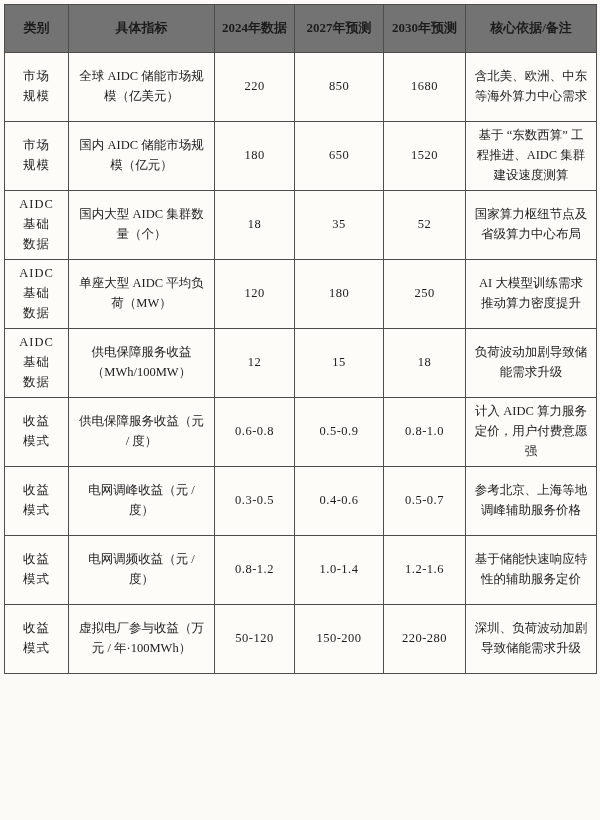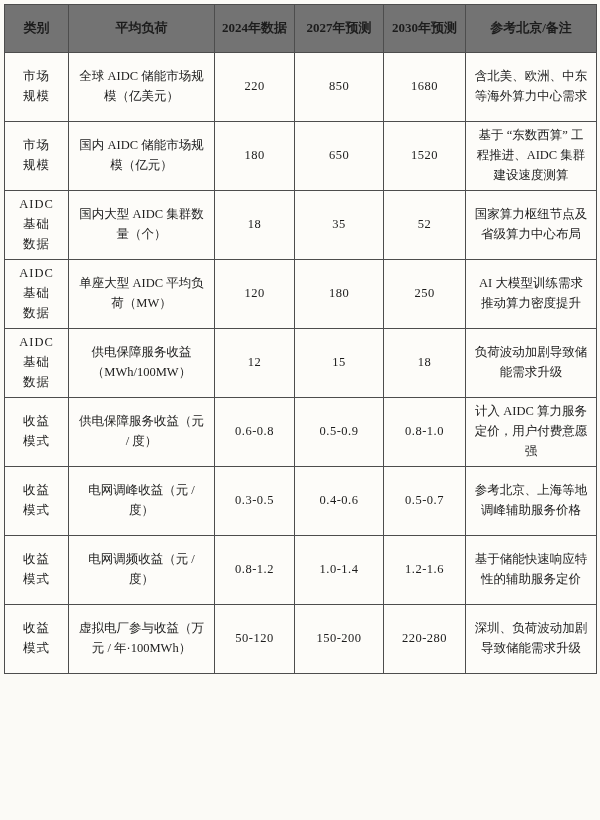--- a/index.html
+++ b/index.html
@@ -49,25 +49,25 @@
       <col style="width:64px">
         <col style="width:146px">
         <col style="width:80px">
       <col style="width:89px">
         <col style="width:82px">
         <col style="width:131px">
     </colgroup>
     <thead>
       <tr>
         <th>类别</th>
-        <th>平均负荷</th>
+        <th>具体指标</th>
         <th>2024年数据</th>
         <th>2027年预测</th>
         <th>2030年预测</th>
-        <th>参考北京/备注</th>
+        <th>核心依据/备注</th>
       </tr>
     </thead>
     <tbody>
       <tr>
         <td class="cat">市场
 规模</td>
         <td>全球 AIDC 储能市场规模（亿美元）</td>
         <td class="num">220</td>
         <td class="num">850</td>
         <td class="num">1680</td>

